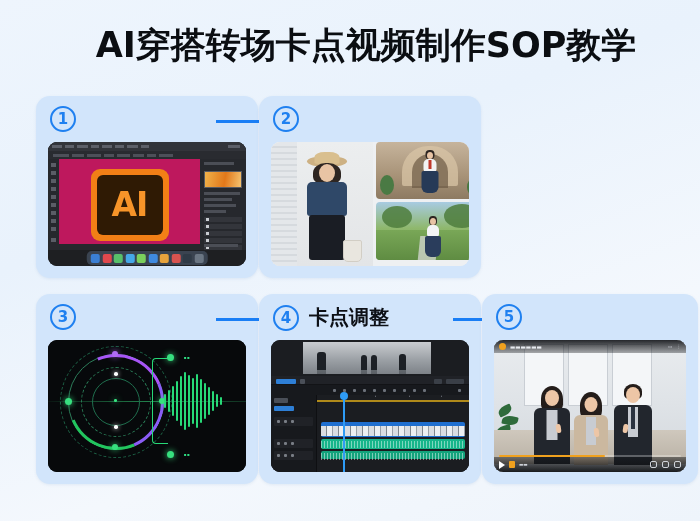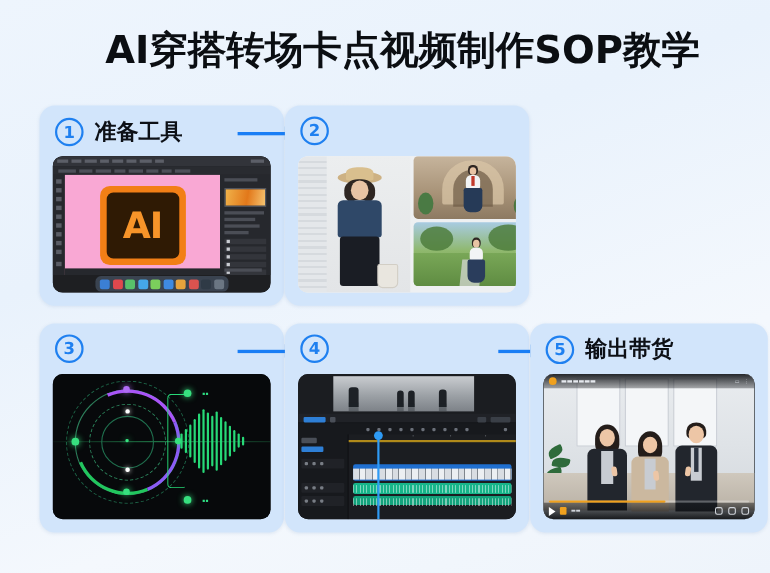--- a/index.html
+++ b/index.html
@@ -68,21 +68,21 @@
   .ai-app { width:100%; height:100%; background:#1e1f22; position:relative; }
   .ai-menubar { position:absolute; left:0; top:0; width:100%; height:9px; background:#32343a; }
   .ai-menubar i {
     position:absolute; top:3px; height:3px; background:#5c5f68; display:block;
   }
   .ai-tabbar { position:absolute; left:0; top:9px; width:100%; height:8px; background:#292b30; }
   .ai-tabbar i { position:absolute; top:2.5px; height:3px; background:#4d5059; }
   .ai-left { position:absolute; left:0; top:17px; width:11px; bottom:16px; background:#26282d; }
   .ai-left i { position:absolute; left:3px; width:5px; height:4px; background:#5a5d66; }
   .ai-canvas {
-    position:absolute; left:11px; top:17px; right:46px; bottom:16px; background:#f9a8d4;
+    position:absolute; left:11px; top:17px; right:46px; bottom:16px; background:#be185d;
   }
   .ai-art {
     position:absolute; left:50%; top:50%; transform:translate(-50%,-50%);
     width:78px; height:72px; background:#f27f16; border-radius:9px;
     display:flex; align-items:center; justify-content:center;
   }
   .ai-art-inner {
     width:66px; height:60px; background:#2f1a04; border-radius:6px;
     display:flex; align-items:center; justify-content:center;
   }
@@ -228,21 +228,20 @@
 
 <div class="page">
 
   <div class="title-wrap">
     <div class="title">AI穿搭转场卡点视频制作SOP教学</div>
   </div>
 
   <div class="card" style="left:20px; top:96px; width:222px; height:182px;">
     <div class="card-head">
       <div class="num">1</div>
-      <div class="card-title">准备工具</div>
     </div>
     <div class="thumb" style="width:198px; height:124px;">
       <div class="ai-app">
         <div class="ai-menubar">
           <i style="left:4px;width:10px"></i>
             <i style="left:17px;width:9px"></i>
             <i style="left:29px;width:11px"></i>
           <i style="left:43px;width:8px"></i>
             <i style="left:54px;width:10px"></i>
             <i style="left:67px;width:9px"></i>
@@ -423,20 +422,21 @@
   </div>
 
   <div class="arrow" style="left:200px; top:313px; width:52px;">
     <div class="shaft" style="width:44px"></div>
     <div class="head" style="left:43px"></div>
   </div>
 
   <div class="card" style="left:243px; top:294px; width:222px; height:190px;">
     <div class="card-head">
       <div class="num">4</div>
+      <div class="card-title">卡点调整</div>
     </div>
     <div class="thumb" style="width:198px; height:132px; background:#1b1d21;">
       <div class="nle">
         <div class="nle-prev">
           <div class="sil" style="left:14px; width:9px; height:18px;"></div>
           <div class="refl" style="left:14px; width:9px; height:8px;"></div>
           <div class="sil" style="left:58px; width:6px; height:15px;"></div>
           <div class="refl" style="left:58px; width:6px; height:7px;"></div>
           <div class="sil" style="left:68px; width:6px; height:15px;"></div>
           <div class="refl" style="left:68px; width:6px; height:7px;"></div>
@@ -505,21 +505,20 @@
   </div>
 
   <div class="arrow" style="left:437px; top:313px; width:42px;">
     <div class="shaft" style="width:30px"></div>
     <div class="head" style="left:29px"></div>
   </div>
 
   <div class="card" style="left:466px; top:294px; width:216px; height:190px;">
     <div class="card-head">
       <div class="num">5</div>
-      <div class="card-title">输出带货</div>
     </div>
     <div class="thumb" style="width:192px; height:132px; background:#0f1113;">
       <div class="player">
         <div class="scene">
           <div class="win" style="left:30px; width:40px; height:62px;"></div>
           <div class="win" style="left:74px; width:40px; height:62px;"></div>
           <div class="win" style="left:118px; width:40px; height:62px;"></div>
           <div class="plant">
             <div class="leaf" style="left:2px;  top:2px;  width:14px; height:9px; transform:rotate(-25deg);"></div>
             <div class="leaf" style="left:6px;  top:12px; width:16px; height:9px; transform:rotate(10deg);"></div>

